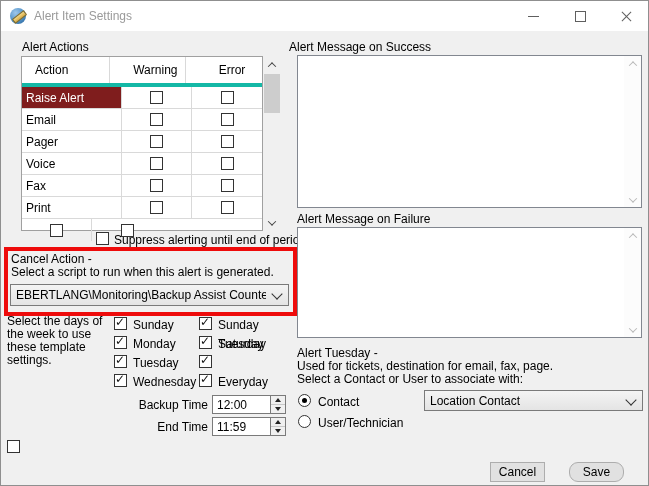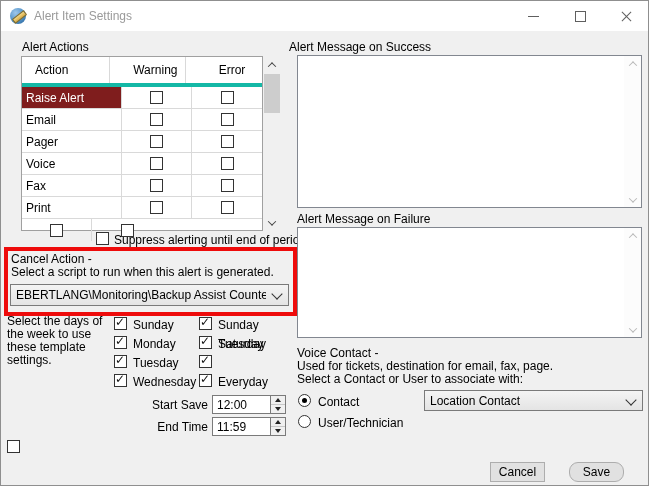--- a/index.html
+++ b/index.html
@@ -213,21 +213,21 @@
 
   <span class="cb checked" style="position:absolute; left:198px; top:316px;"></span>
   <div class="lbl" style="left:217px; top:317px;">Sunday</div>
   <span class="cb checked" style="position:absolute; left:198px; top:335px;"></span>
   <div class="lbl" style="left:217px; top:336px;">Tuesday</div>
   <span class="cb checked" style="position:absolute; left:198px; top:354px;"></span>
   <div class="lbl" style="left:217px; top:336px;">Saturday</div>
   <span class="cb checked" style="position:absolute; left:198px; top:373px;"></span>
   <div class="lbl" style="left:217px; top:374px;">Everyday</div>
 
-  <div class="lbl" style="left:120px; top:397px; width:87px; text-align:right;">Start Save</div>
+  <div class="lbl" style="left:120px; top:397px; width:87px; text-align:right;">Backup Time</div>
   <div class="timebox" style="left:211px; top:394px;">
     <span class="val">12:00</span>
     <span class="spin">
       <span class="spin-btn up">
           <span class="tri-up"></span>
         </span>
       <span class="spin-btn dn">
           <span class="tri-dn"></span>
         </span>
     </span>
@@ -266,21 +266,21 @@
     <div class="tb-scroll">
       <div class="sb-arrow" style="top:0; height:15px;">
           <span class="chev up lite"></span>
         </div>
       <div class="sb-arrow" style="bottom:0; height:15px;">
           <span class="chev dn lite"></span>
         </div>
     </div>
   </div>
 
-  <div class="lbl" style="left:296px; top:345px;">Voice Contact -</div>
+  <div class="lbl" style="left:296px; top:345px;">Alert Tuesday -</div>
   <div class="lbl" style="left:296px; top:358px;">Used for tickets, destination for email, fax, page.</div>
   <div class="lbl" style="left:296px; top:371px;">Select a Contact or User to associate with:</div>
 
   <span class="radio selected" style="position:absolute; left:297px; top:393px;"></span>
   <div class="lbl" style="left:317px; top:394px;">Contact</div>
 
   <div class="combo" style="left:423px; top:389px; width:219px; height:21px;">
     <span class="combo-text">Location Contact</span>
     <span class="chevbox"></span>
   </div>

